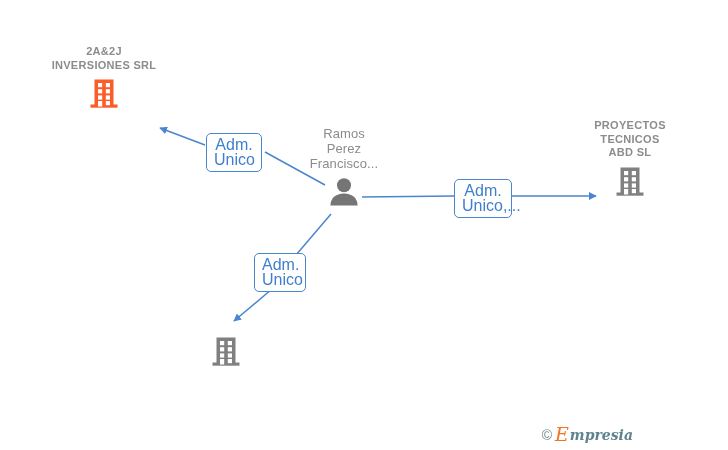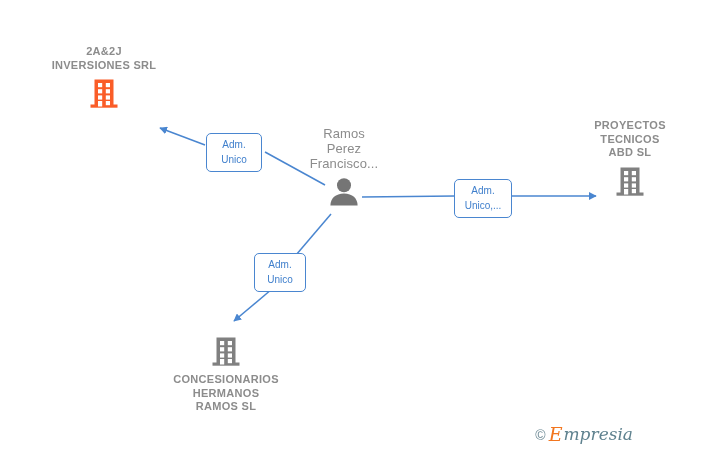--- a/index.html
+++ b/index.html
@@ -59,21 +59,21 @@
   .node.label-below .node-icon { margin-bottom: 4px; }
   .node.label-above .node-icon { margin-top: 5px; }
 
   
   .rel-chip {
     position: absolute;
     border: 1.4px solid #4a86d0;
     border-radius: 5px;
     background: #ffffff;
     color: #3f7fcc;
-    font-size: 10px;
+    font-size: 16px;
     line-height: 15px;
     padding: 3px 7px 4px 7px;
     text-align: center;
     white-space: pre-line;
     box-sizing: border-box;
   }
 
   
   #watermark {
     position: absolute;
@@ -91,24 +91,25 @@
   #watermark .wm-e {
     font-family: "DejaVu Serif", serif;
     font-style: italic;
     font-size: 19px;
     color: #f2761f;
     line-height: 1;
   }
   #watermark .wm-rest {
     font-family: "DejaVu Serif", serif;
     font-style: italic;
-    font-size: 17px;
+    font-size: 14px;
     color: #5f828f;
     line-height: 1;
     margin-left: -2px;
+    font-weight: bold;
   }
 </style>
 </head>
 <body>
 
 <div id="graph-canvas">
 
   <svg class="edge-layer" viewBox="0 0 728 450" width="728" height="450" xmlns="http://www.w3.org/2000/svg">
     <defs>
       <marker id="arrow-head" viewBox="0 0 10 10" refX="9" refY="5" markerWidth="5.2" markerHeight="5.2" orient="auto-start-reverse">
@@ -205,23 +206,20 @@
           <rect x="18.8" y="6" width="4.2" height="4.2"></rect>
           <rect x="11" y="12.2" width="4.2" height="4.2"></rect>
           <rect x="18.8" y="12.2" width="4.2" height="4.2"></rect>
           <rect x="11" y="18.4" width="4.2" height="4.2"></rect>
           <rect x="18.8" y="18.4" width="4.2" height="4.2"></rect>
           <rect x="11" y="24" width="4.2" height="5.5"></rect>
           <rect x="18.8" y="24" width="4.2" height="4.2"></rect>
         </g>
       </svg>
     </div>
-    <div class="node-label">CONCESIONARIOS
-HERMANOS
-RAMOS  SL</div>
   </div>
 
   <div class="rel-chip" style="left:206px; top:133px; width:56px;">Adm.
 Unico</div>
 
   <div class="rel-chip" style="left:454px; top:179px; width:58px;">Adm.
 Unico,...</div>
 
   <div class="rel-chip" style="left:254px; top:253px; width:52px;">Adm.
 Unico</div>

